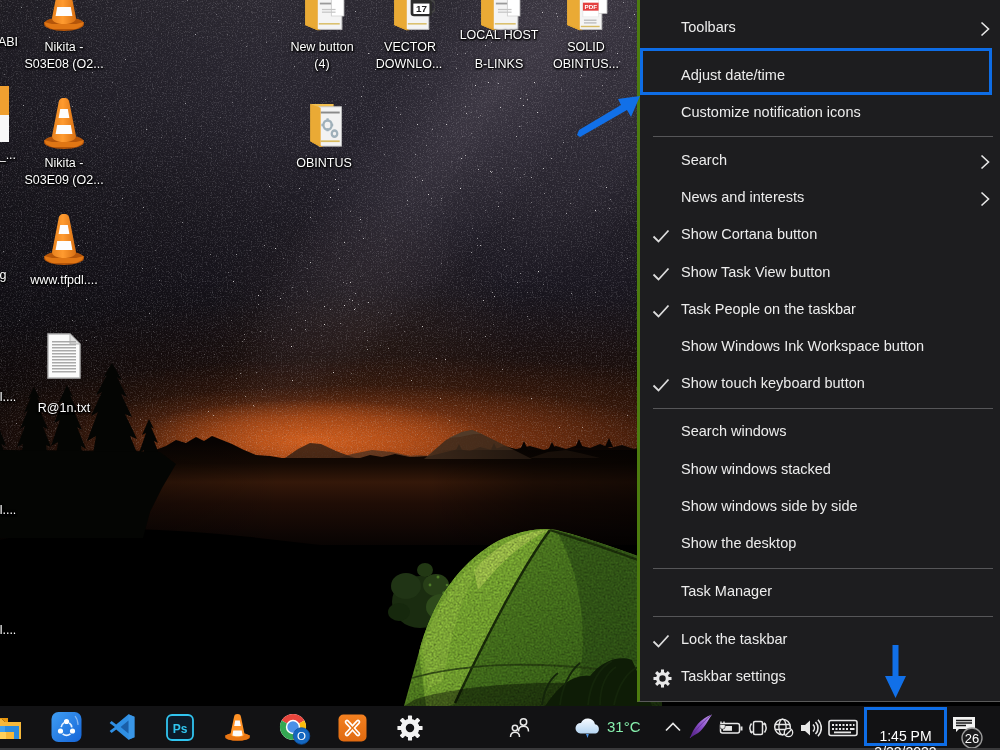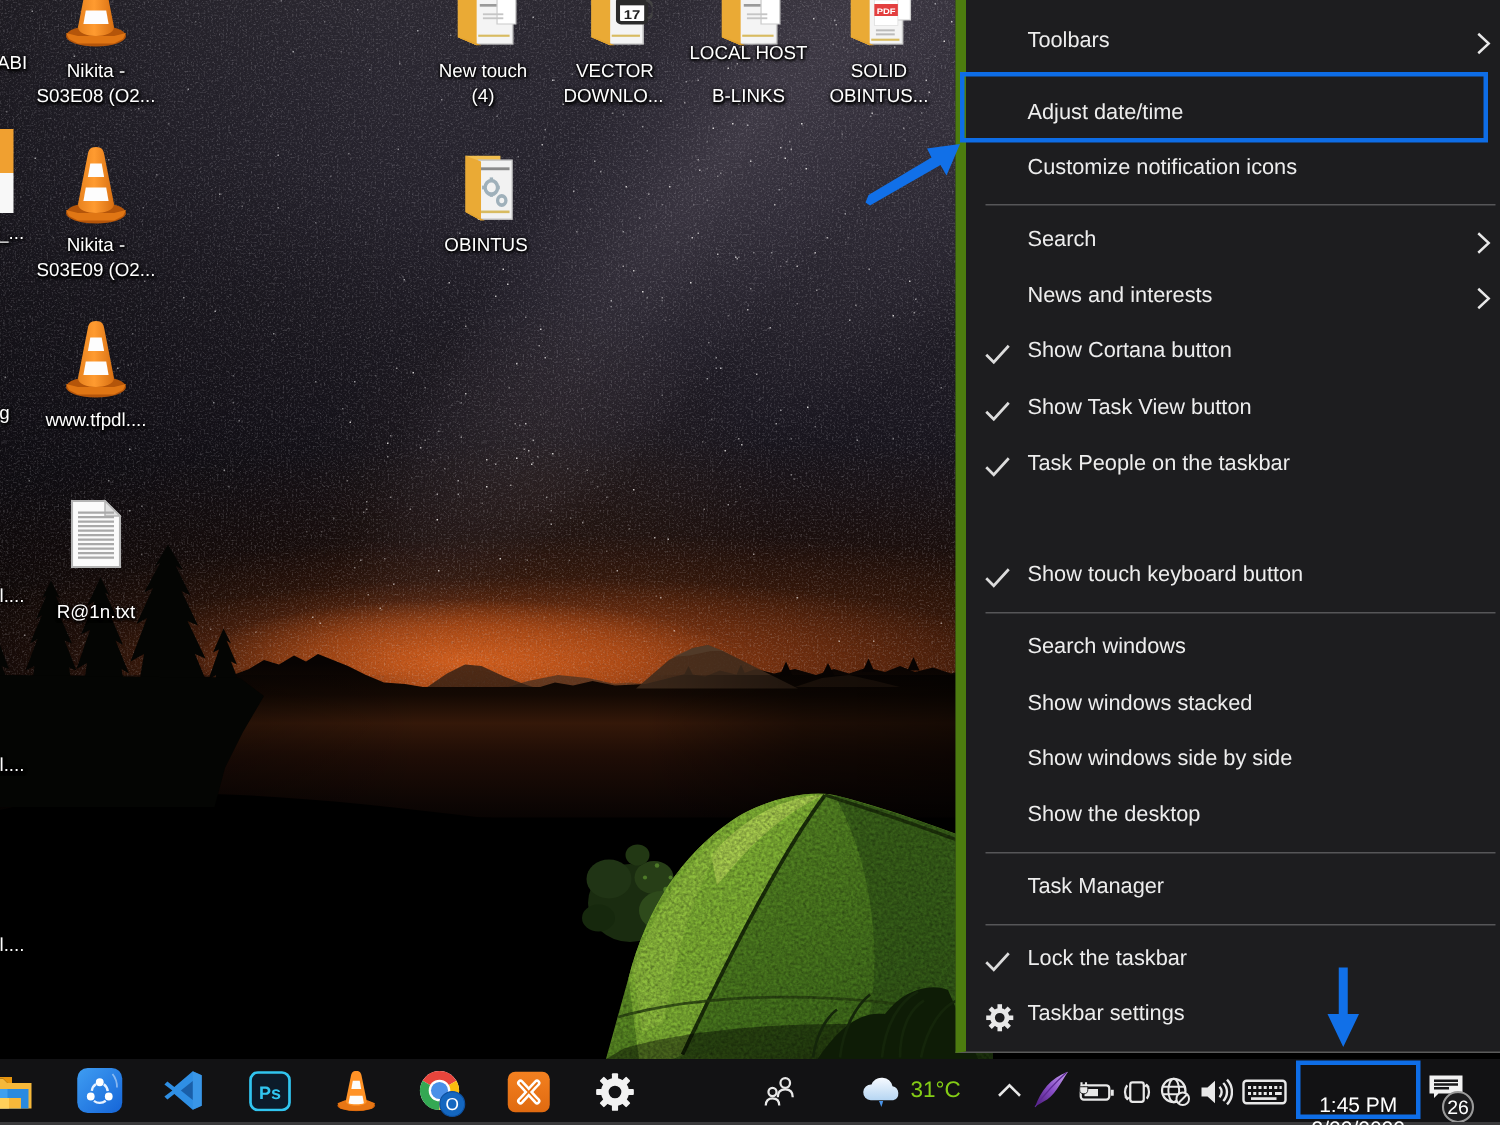--- a/index.html
+++ b/index.html
@@ -18,21 +18,21 @@
 background:radial-gradient(ellipse 540px 110px at 50% 50%, rgba(146,134,152,.21) 0%, rgba(116,106,124,.13) 40%, rgba(88,80,98,.09) 64%, rgba(60,55,70,0) 80%);
 transform:rotate(127deg);transform-origin:center}
 #mway2{position:absolute;left:240px;top:-260px;width:800px;height:640px;
 background:radial-gradient(ellipse 360px 130px at 50% 50%, rgba(148,136,154,.11) 0%, rgba(116,106,124,.08) 50%, rgba(60,55,70,0) 78%);
 transform:rotate(125deg)}
 #stars1,#stars2{position:absolute;width:1px;height:1px;background:transparent}
 #grain{position:absolute;left:0;top:0}
 .lbl{position:absolute;color:#fff;font-size:12.5px;line-height:17px;text-align:center;white-space:nowrap;
 text-shadow:0 1px 2px #000,0 0 3px #000,1px 1px 2px #000}
 #menu{position:absolute;left:637px;top:0;width:363px;height:702px;background:#1d1d1f;
-border-left:7px solid #4d7c0f;border-bottom:1px solid #5a5a5a}
+border-left:3px solid #4d7c0f;border-bottom:1px solid #5a5a5a}
 .mi{position:absolute;left:41px;color:#ededed;font-size:14.5px;white-space:nowrap}
 .sep{position:absolute;left:13px;width:340px;height:1px;background:#565658}
 .chk{position:absolute;left:12px}
 .sub{position:absolute;left:340px}
 #bluerect{position:absolute;left:640px;top:48px;width:352px;height:47px;border:3px solid #0e6de6}
 #taskbar{position:absolute;left:0;top:706px;width:1000px;height:44px;background:#121214}
 #botline{position:absolute;left:0;top:748px;width:1000px;height:2px;background:#39393b}
 .tbi{position:absolute}
 .tray{position:absolute;color:#fff}
 #clockbox{position:absolute;left:864px;top:707px;width:83px;height:39px;border:3px solid #0e6de6;
@@ -226,21 +226,21 @@
 <rect x="23.7" y="18" width="2.6" height="3"></rect>
         <rect x="23.7" y="28.5" width="2.6" height="3"></rect>
 <rect x="17.8" y="23.7" width="3" height="2.6"></rect>
         <rect x="28.5" y="23.7" width="3" height="2.6"></rect>
 </g>
 <rect x="17" y="41" width="22" height="1.8" fill="#d8bb60"></rect>
     </g>
 <path d="M5,3 L17,7 L17,48 L5,42 Z" fill="#eaaa35"></path>
 <path d="M5,42 L17,48 L20,48 L8,42.5 Z" fill="#e2a32e"></path>
 </svg>
-<div class="lbl" style="left:262px;top:39px;width:120px">New touch</div>
+<div class="lbl" style="left:262px;top:39px;width:120px">New button</div>
 <div class="lbl" style="left:262px;top:56px;width:120px">(4)</div>
 <div class="lbl" style="left:352px;top:39px;width:116px">VECTOR</div>
 <div class="lbl" style="left:349px;top:56px;width:120px">DOWNLO...</div>
 <div class="lbl" style="left:439px;top:27px;width:120px">LOCAL HOST</div>
 <div class="lbl" style="left:439px;top:56px;width:120px">B-LINKS</div>
 <div class="lbl" style="left:526px;top:39px;width:120px">SOLID</div>
 <div class="lbl" style="left:526px;top:56px;width:120px">OBINTUS...</div>
 <div class="lbl" style="left:264px;top:155px;width:120px">OBINTUS</div>
 <svg width="44" height="54" viewBox="0 0 44 54" style="position:absolute;left:42px;top:-22px">
 <defs>
@@ -388,20 +388,21 @@
         <path d="M1.5,7.5 L6.5,12.5 L16.5,1.5" stroke="#dcdcdc" stroke-width="1.8" fill="none"></path>
       </svg></div>
     <div class="mi" style="top:263.5px">Show Task View button</div>
     <div class="chk" style="top:266.5px"><svg width="18" height="14" viewBox="0 0 18 14">
         <path d="M1.5,7.5 L6.5,12.5 L16.5,1.5" stroke="#dcdcdc" stroke-width="1.8" fill="none"></path>
       </svg></div>
     <div class="mi" style="top:300.5px">Task People on the taskbar</div>
     <div class="chk" style="top:303.5px"><svg width="18" height="14" viewBox="0 0 18 14">
         <path d="M1.5,7.5 L6.5,12.5 L16.5,1.5" stroke="#dcdcdc" stroke-width="1.8" fill="none"></path>
       </svg></div>
+    <div class="mi" style="top:337.5px">Show Windows Ink Workspace button</div>
     <div class="mi" style="top:375.0px">Show touch keyboard button</div>
     <div class="chk" style="top:378.0px"><svg width="18" height="14" viewBox="0 0 18 14">
         <path d="M1.5,7.5 L6.5,12.5 L16.5,1.5" stroke="#dcdcdc" stroke-width="1.8" fill="none"></path>
       </svg></div>
     <div class="mi" style="top:423.0px">Search windows</div>
     <div class="mi" style="top:460.5px">Show windows stacked</div>
     <div class="mi" style="top:498.0px">Show windows side by side</div>
     <div class="mi" style="top:535.0px">Show the desktop</div>
     <div class="mi" style="top:583.0px">Task Manager</div>
     <div class="mi" style="top:631.0px">Lock the taskbar</div>
@@ -585,21 +586,21 @@
       </linearGradient>
 <linearGradient id="dkl" x1="280" y1="0" x2="0" y2="0" gradientUnits="userSpaceOnUse">
 <stop offset="0" stop-color="rgba(0,0,0,0)"></stop>
         <stop offset="0.6" stop-color="rgba(0,0,0,.35)"></stop>
         <stop offset="1" stop-color="rgba(0,0,0,.55)"></stop>
       </linearGradient>
 </defs>
 <path d="M6.5,17.5 A5.2,5.2 0 0 1 7,7 A7.4,7.4 0 0 1 21,8.2 A4.8,4.8 0 0 1 21.5,17.5 Z" fill="url(#cl)"></path>
 <path d="M12,18 L14.8,18 L13.6,22 Z" fill="#4a94e8"></path>
 </svg>
-<div class="tray" style="left:607px;top:718px;font-size:15px;color:#84cc16">31°C</div>
+<div class="tray" style="left:607px;top:718px;font-size:15px;color:#86efac">31°C</div>
 <svg width="22" height="18" viewBox="0 0 22 18" class="tbi" style="left:662px;top:718px">
 <path d="M4,12.5 L11,5.5 L18,12.5" stroke="#e8e8e8" stroke-width="1.7" fill="none"></path>
   </svg>
 <svg width="26" height="28" viewBox="0 0 26 28" class="tbi" style="left:688px;top:712px">
 <defs>
       <linearGradient id="fe" x1="0" y1="1" x2="1" y2="0">
         <stop offset="0" stop-color="#4a1a78"></stop>
         <stop offset="0.5" stop-color="#8a4fc8"></stop>
         <stop offset="1" stop-color="#c9a6ee"></stop>
       </linearGradient>

